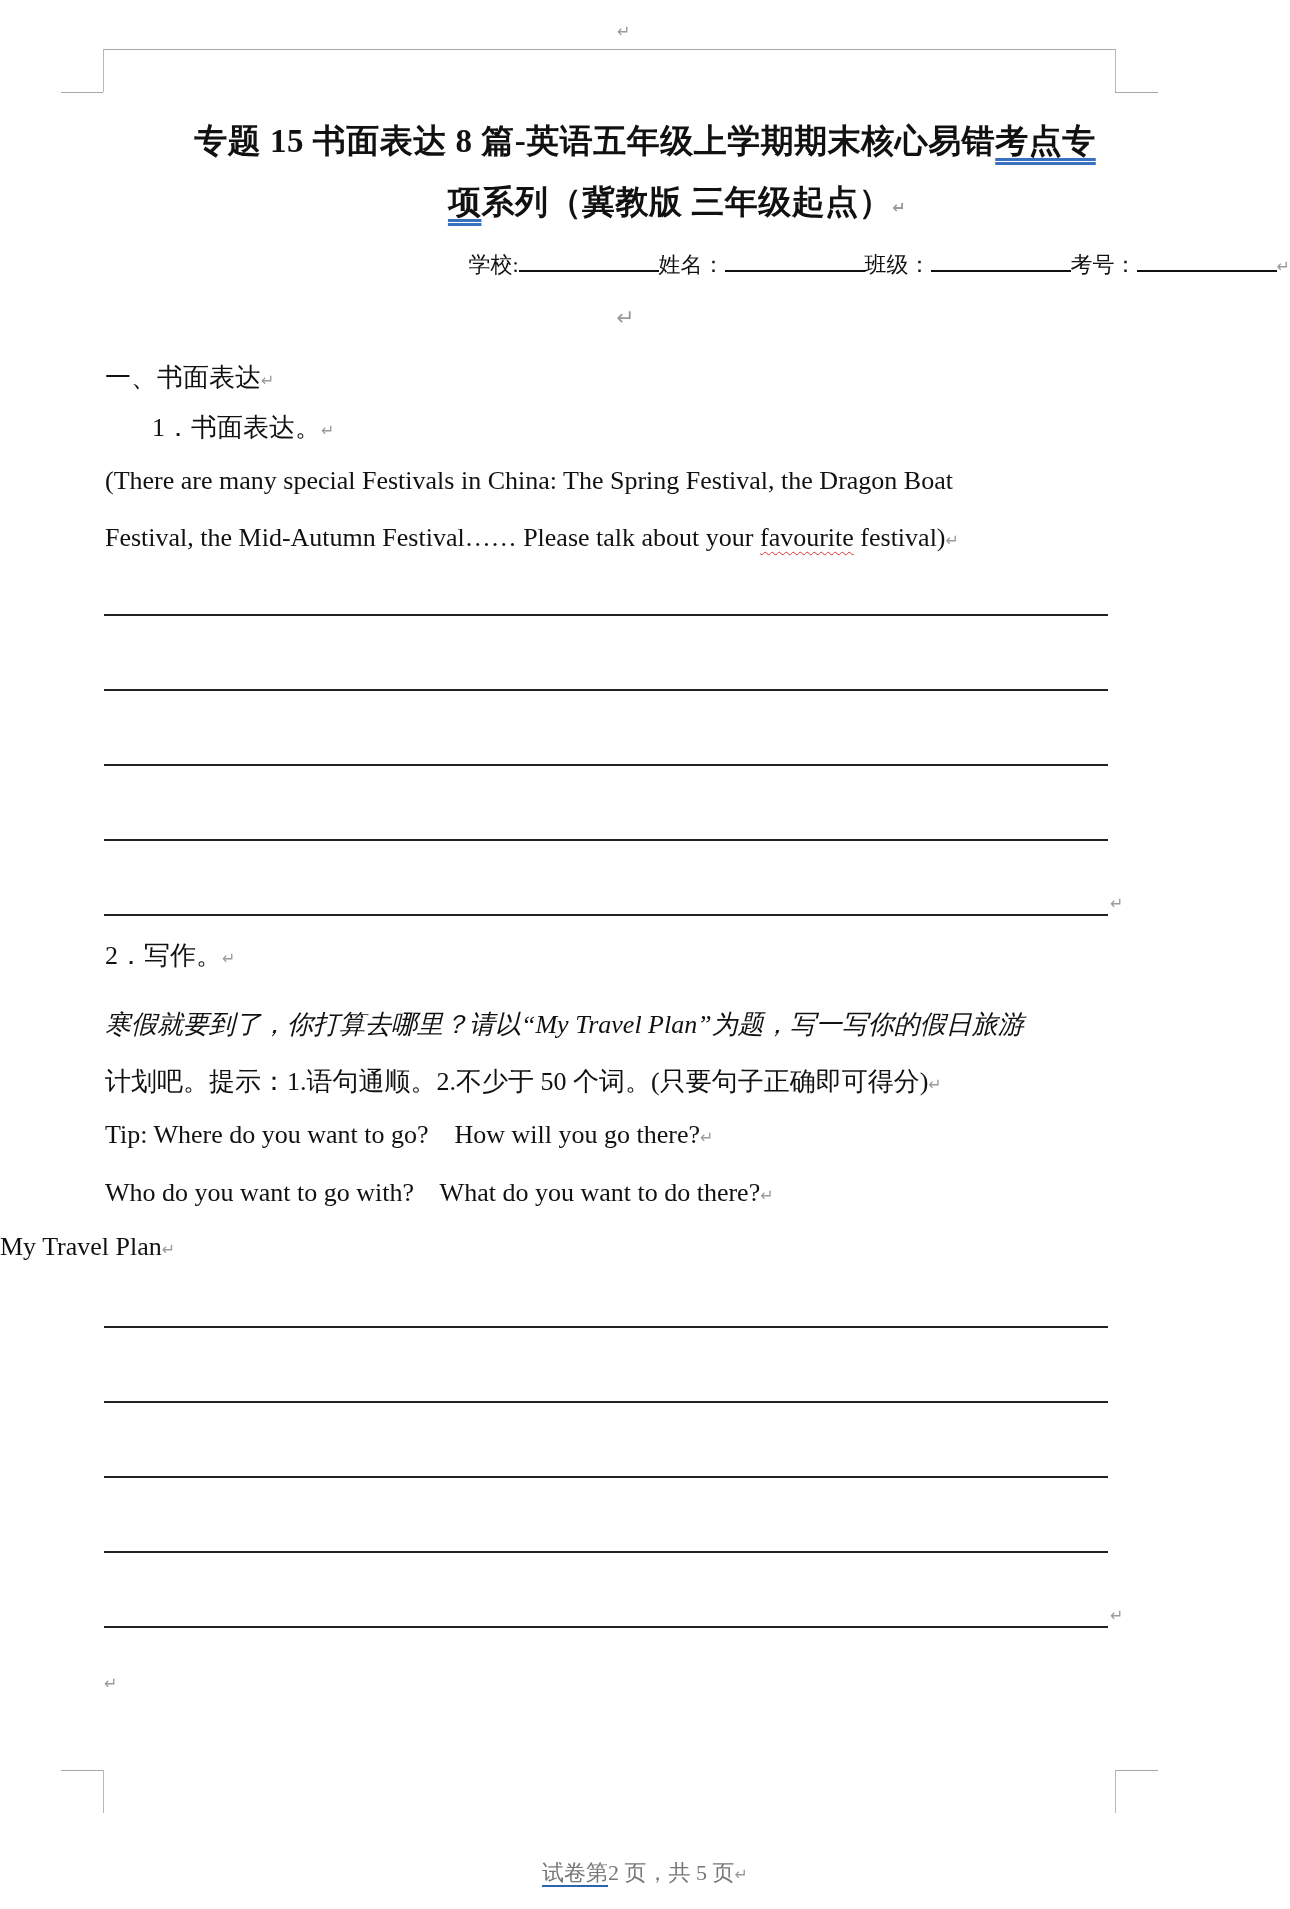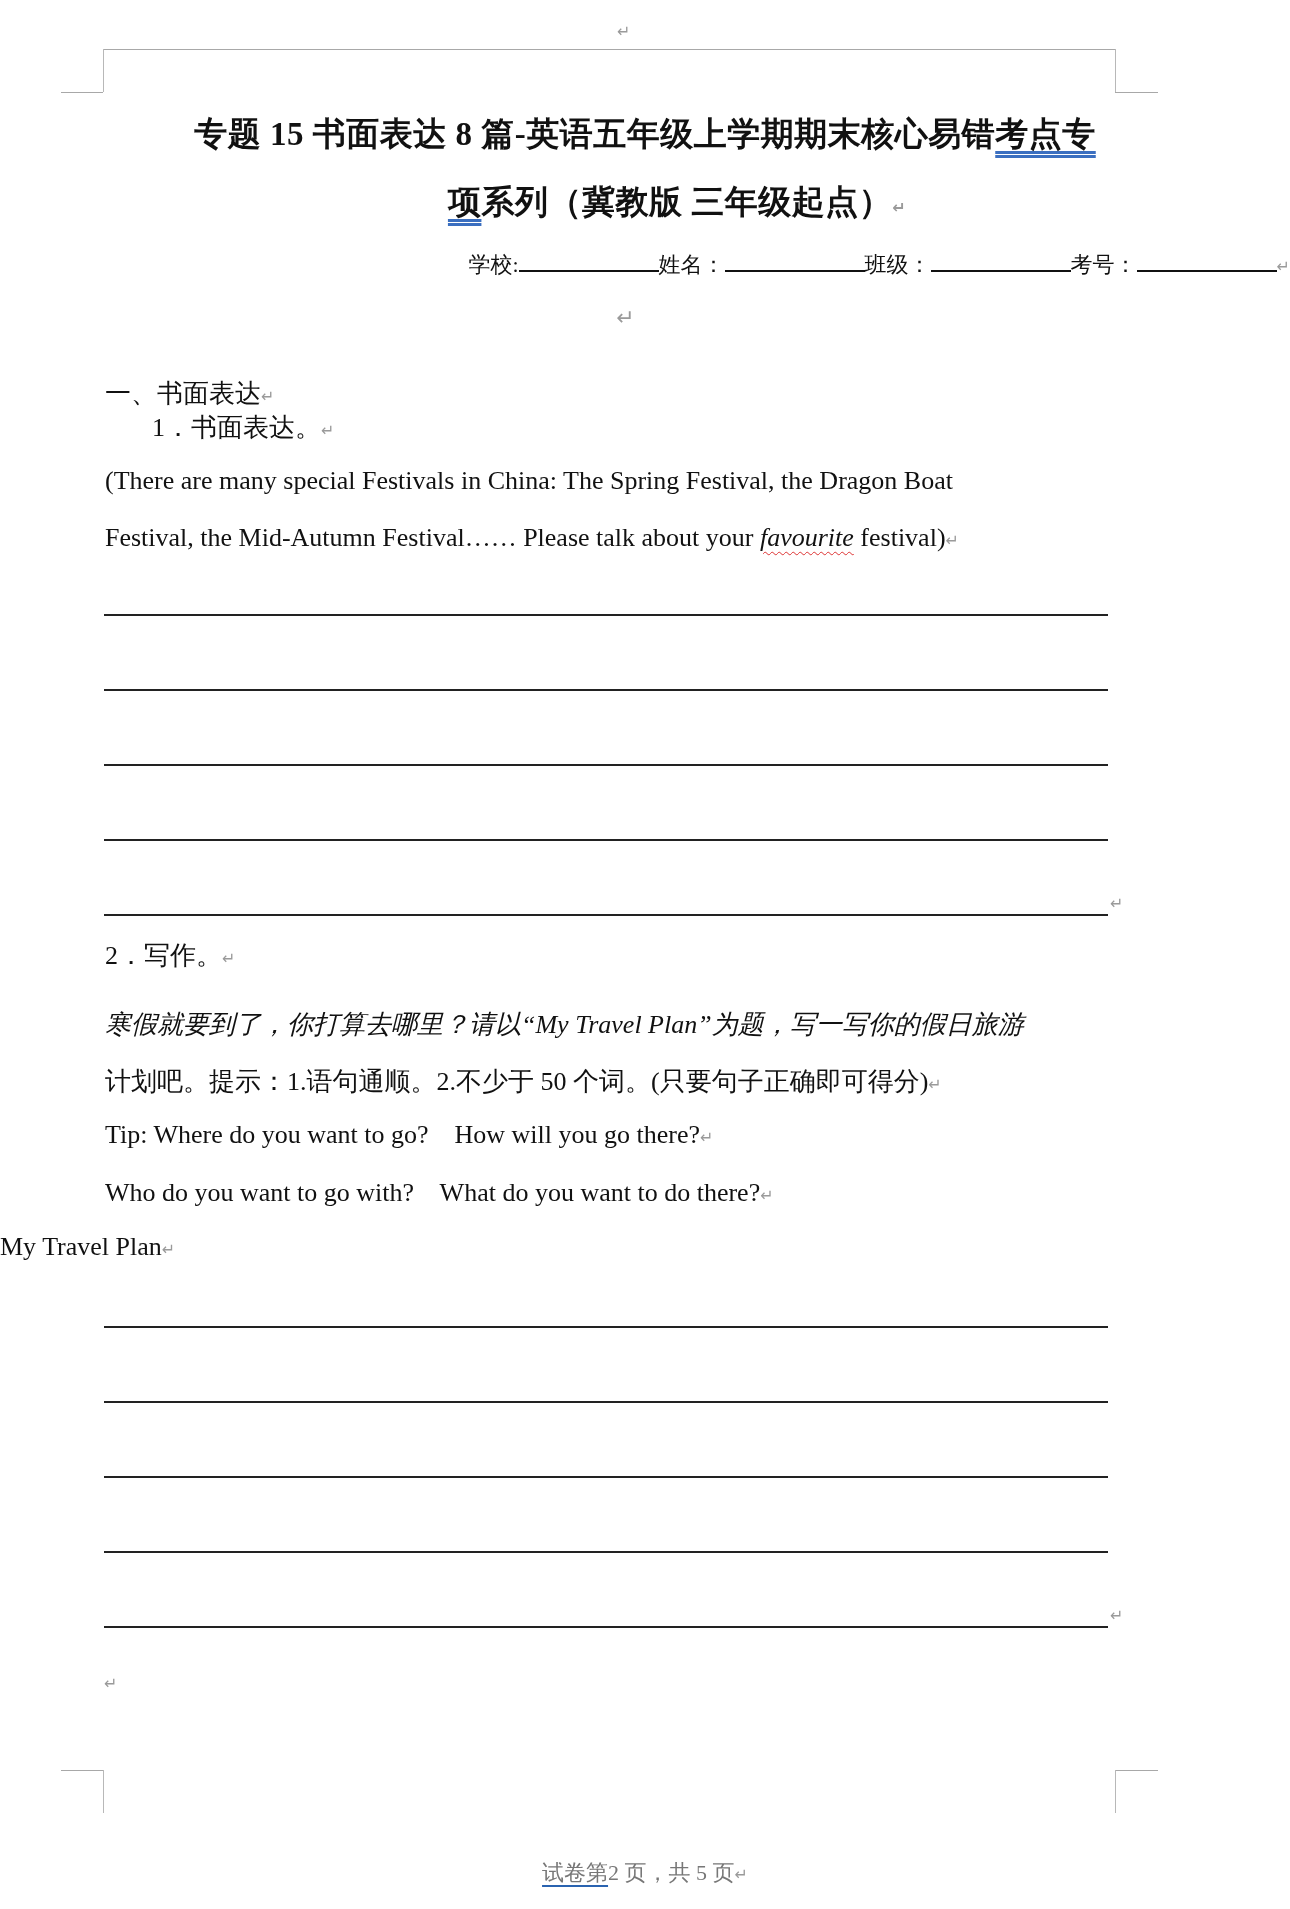--- a/index.html
+++ b/index.html
@@ -9,47 +9,47 @@
   .mark { color:#9a9a9a; font-family:"DejaVu Sans",sans-serif; font-size:16px; }
   .hline { position:absolute; background:#a8a8a8; height:1px; }
   .vline { position:absolute; background:#b8b8b8; width:1px; }
   .title { position:absolute; left:0; width:1290px; text-align:center;
            font-weight:bold; font-size:33px; letter-spacing:0.5px; }
   .uwave { text-decoration:underline; text-decoration-color:#3b6fc0; text-decoration-style:double; text-underline-offset:6px; }
   .info { position:absolute; left:0; width:1290px; text-align:right; font-size:22px; top:250px; }
   .blank { display:inline-block; width:140px; border-bottom:2px solid #111; height:20px; vertical-align:baseline; }
   .body { position:absolute; left:105px; font-size:26px; white-space:nowrap; }
   .rule { position:absolute; left:104px; width:1004px; height:2px; background:#222; }
-  .squig { text-decoration:underline wavy #d33; text-underline-offset:5px; text-decoration-thickness:1px;font-style:italic; }
+  .squig { text-decoration:underline wavy #d33; text-underline-offset:5px; text-decoration-thickness:1px; }
   .footer { position:absolute; left:0; width:1290px; text-align:center; top:1858px; font-size:22px; color:#777; }
   .footer .u { text-decoration:underline; text-decoration-color:#2a63b0; text-underline-offset:5px; }
 </style>
 </head>
 <body>
 
 <span class="abs mark" style="left:617px;top:22px;">↵</span>
 <div class="hline" style="left:103px;top:49px;width:1013px;"></div>
 <div class="vline" style="left:103px;top:49px;height:43px;"></div>
 <div class="hline" style="left:61px;top:92px;width:42px;"></div>
 <div class="vline" style="left:1115px;top:49px;height:43px;"></div>
 <div class="hline" style="left:1115px;top:92px;width:43px;"></div>
 
-<div class="title" style="top:112px;">
+<div class="title" style="top:119px;">
   <span>专题 15  书面表达 8 篇-英语五年级上学期期末核心易错</span><span class="uwave">考点专</span>
 </div>
 <div class="title" style="top:180px;margin-left:32px;">
   <span class="uwave">项</span><span>系列（冀教版 三年级起点）</span><span class="mark">↵</span>
 </div>
 
 <div class="info">
   <span>学校:</span><span class="blank"></span><span>姓名：</span><span class="blank"></span><span>班级：</span><span class="blank"></span><span>考号：</span><span class="blank"></span><span class="mark">↵</span>
 </div>
 <span class="abs mark" style="left:616px;top:305px;font-size:22px;">↵</span>
 
-<div class="body" style="top:376px;"><span>一、书面表达</span><span class="mark">↵</span></div>
+<div class="body" style="top:360px;"><span>一、书面表达</span><span class="mark">↵</span></div>
 <div class="body" style="top:410px;margin-left:47px;"><span>1．书面表达。</span><span class="mark">↵</span></div>
 <div class="body" style="top:466px;">(There are many special Festivals in China: The Spring Festival, the Dragon Boat</div>
 <div class="body" style="top:523px;"><span>Festival, the Mid-Autumn Festival…… Please talk about your </span><span class="squig">favourite</span><span> festival)</span><span class="mark">↵</span></div>
 
 <div class="rule" style="top:614px;"></div>
 <div class="rule" style="top:689px;"></div>
 <div class="rule" style="top:764px;"></div>
 <div class="rule" style="top:839px;"></div>
 <div class="rule" style="top:914px;"></div>
 <span class="abs mark" style="left:1110px;top:894px;">↵</span>

